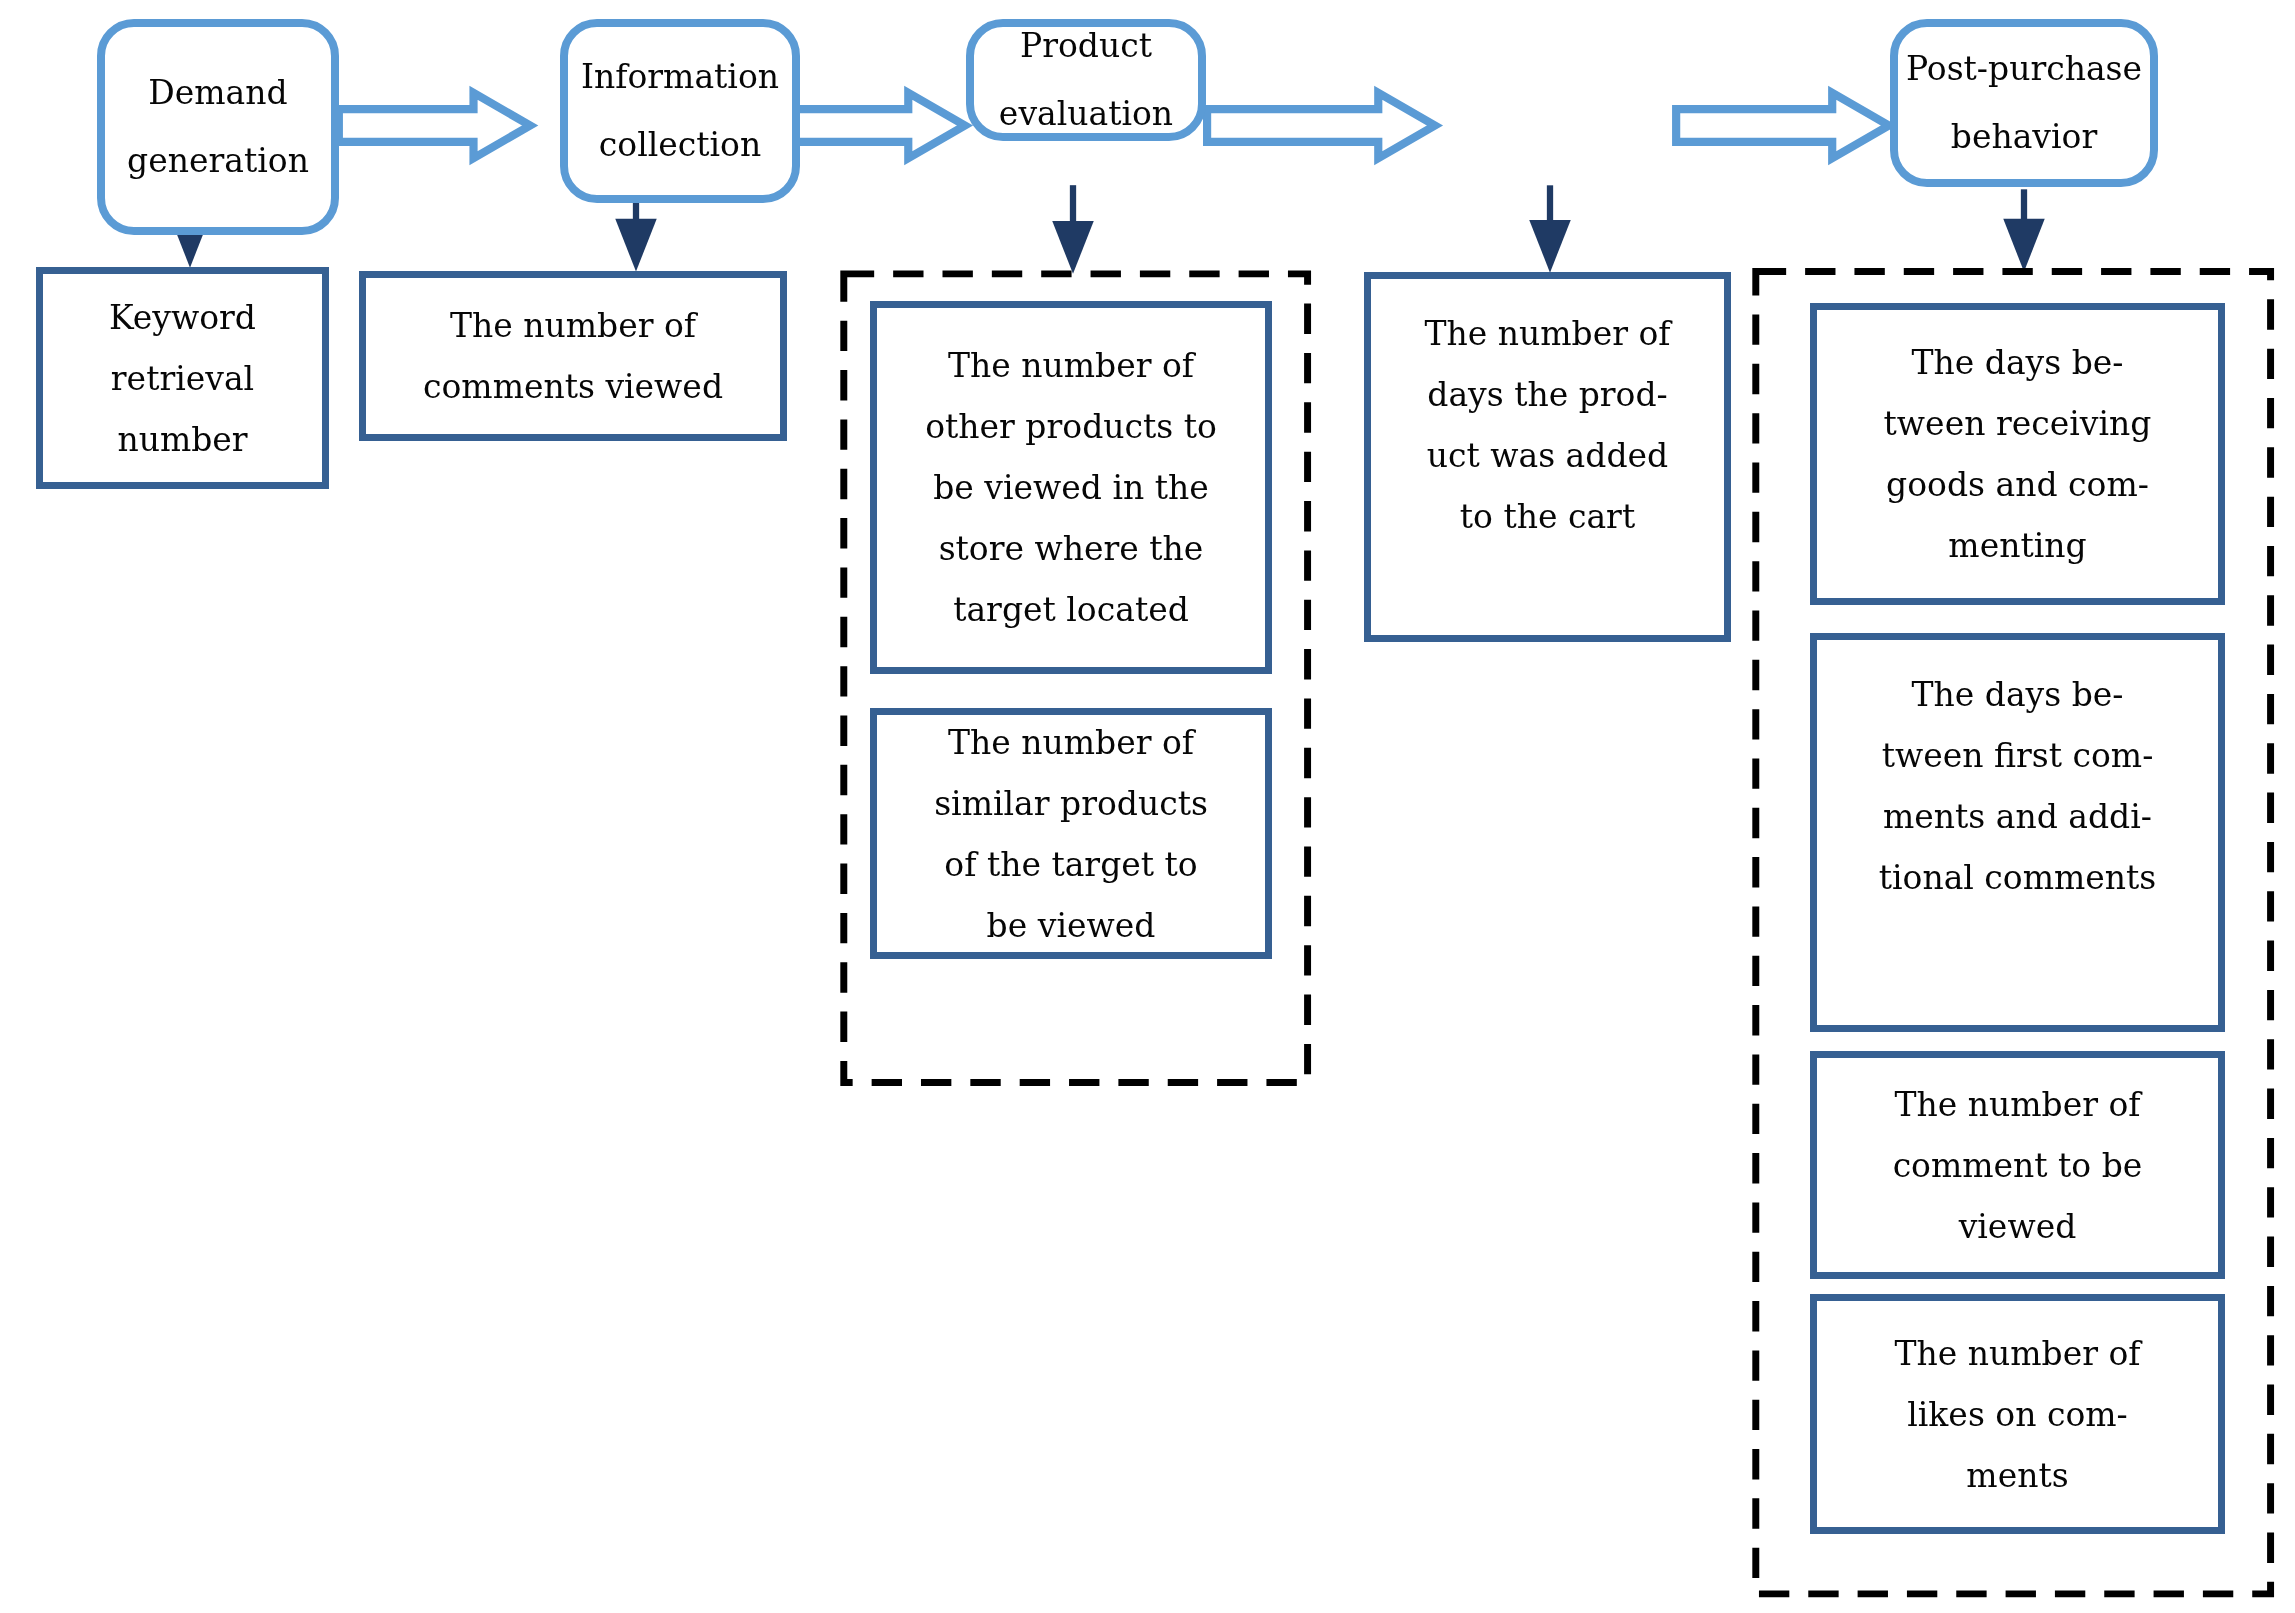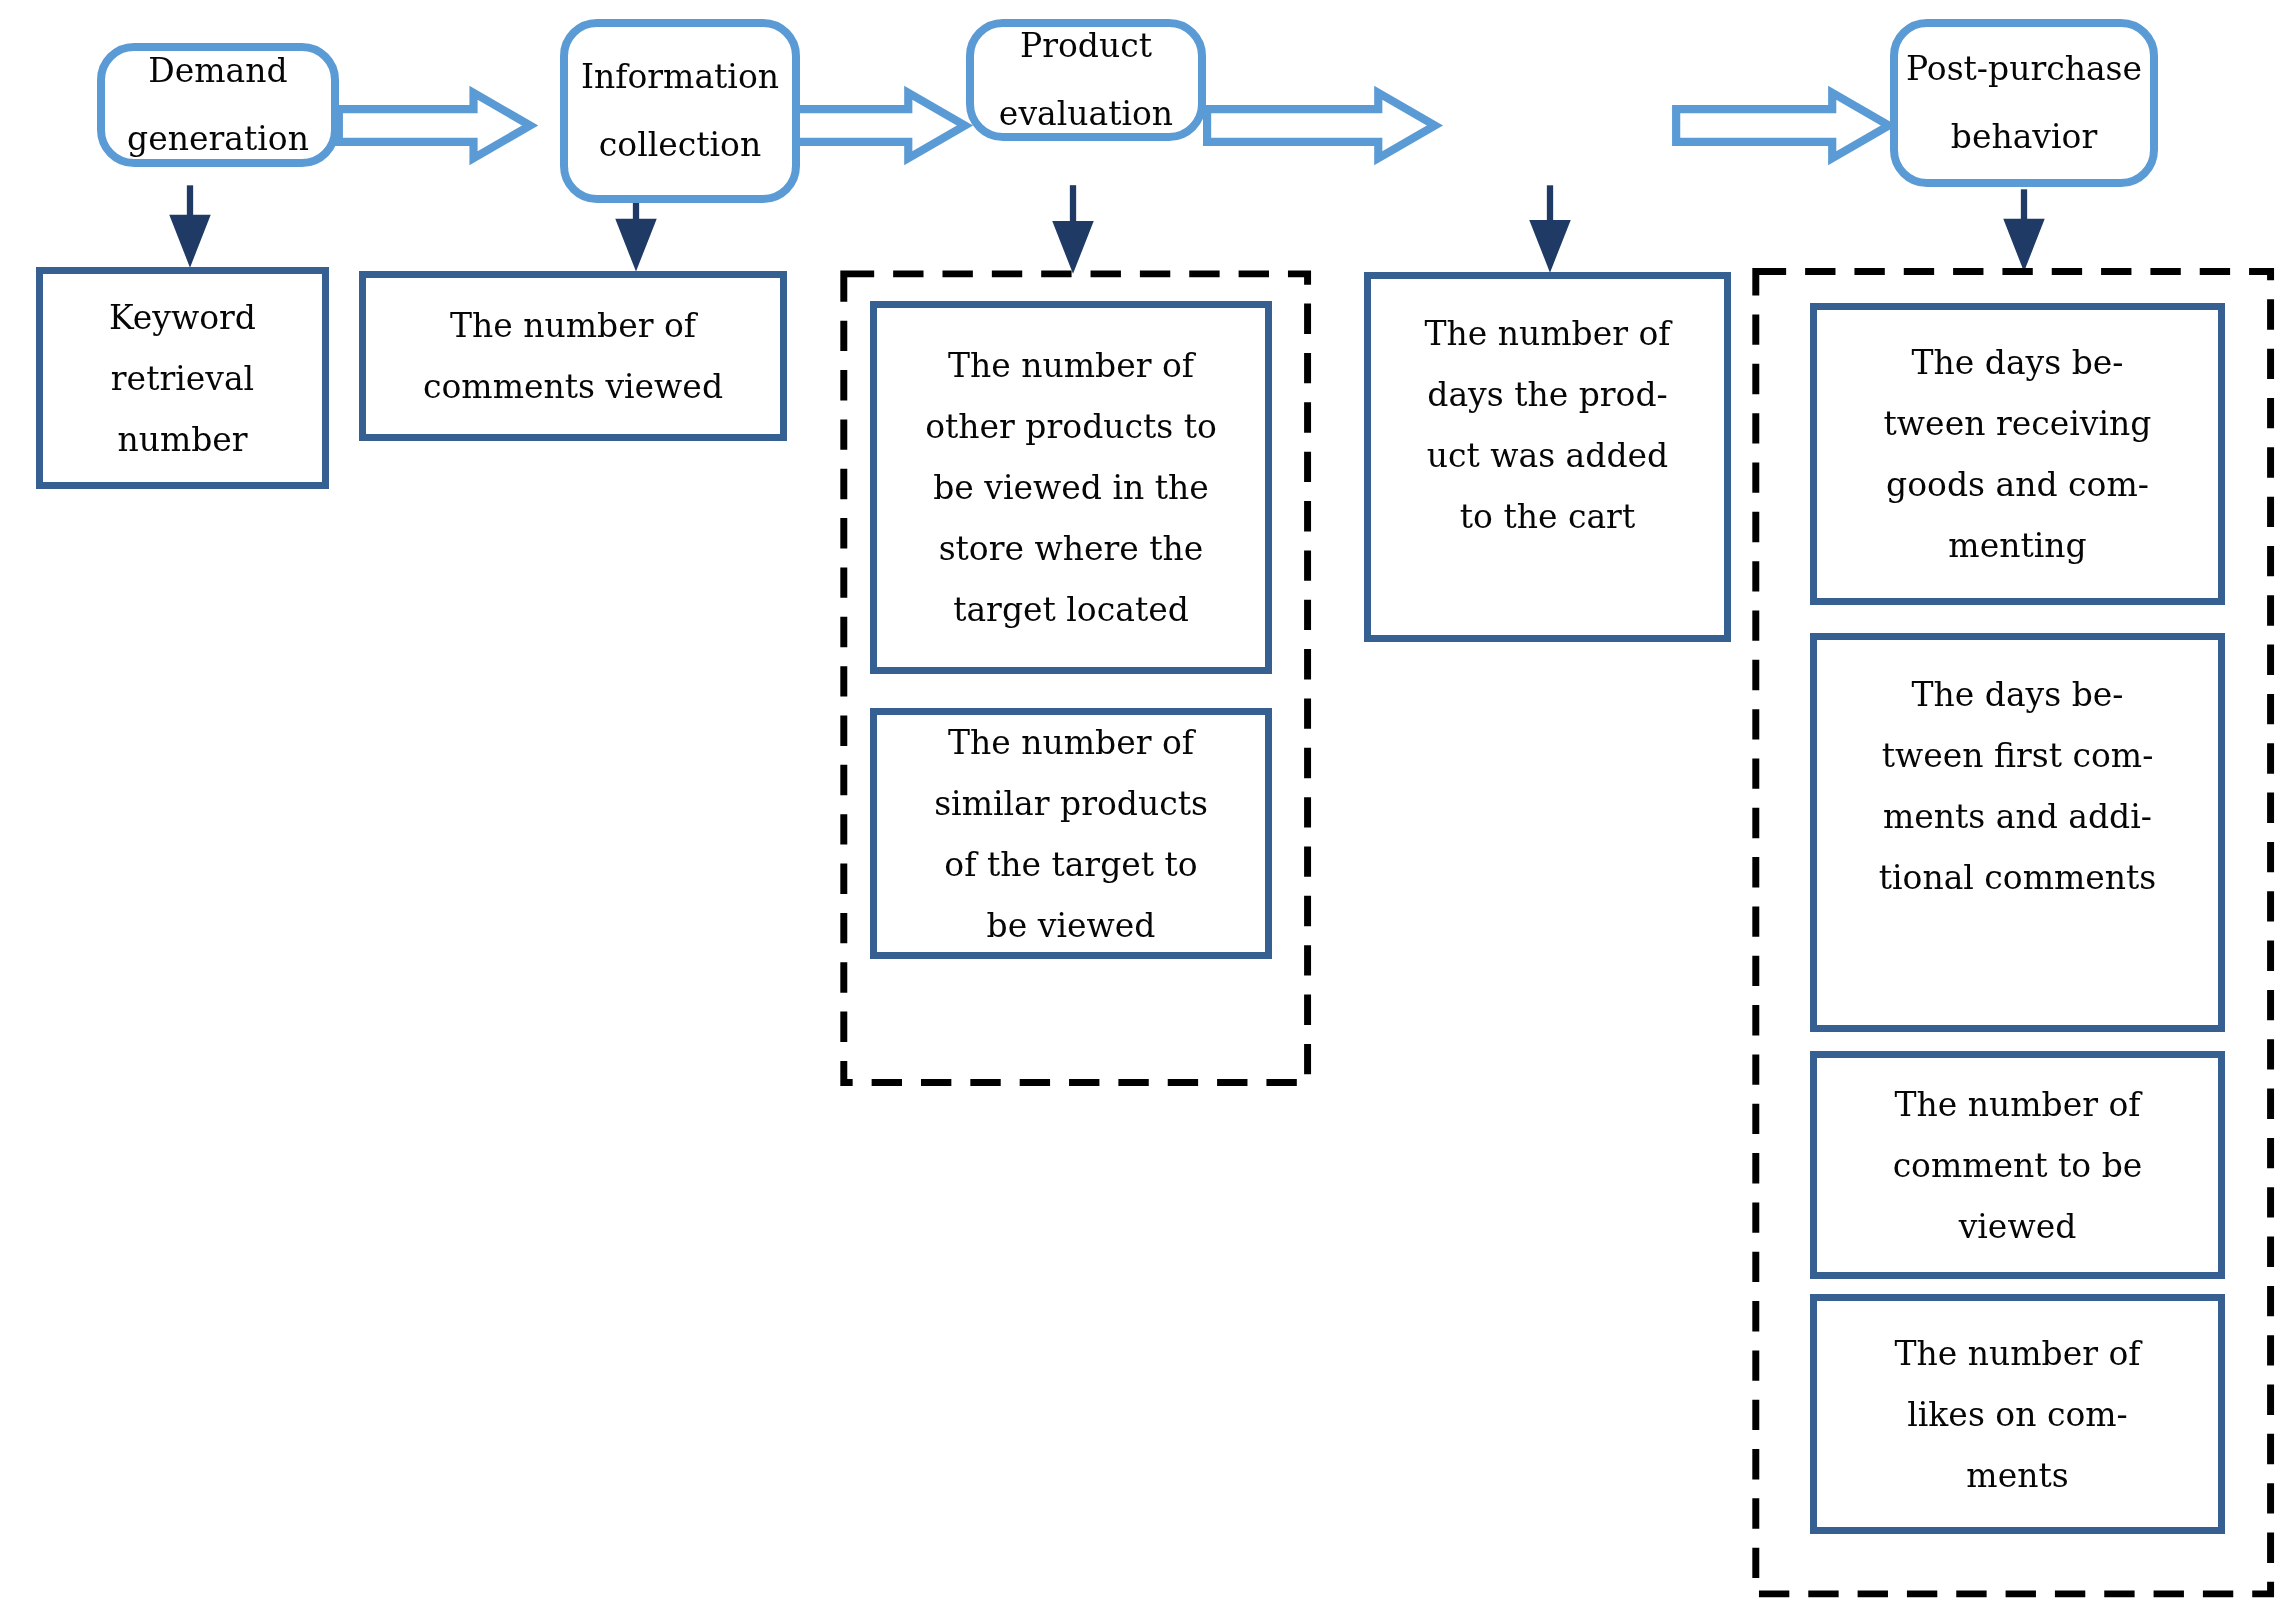--- a/index.html
+++ b/index.html
@@ -45,21 +45,21 @@
     padding-top: 24px;
   }
   .arrow-svg { position: absolute; overflow: visible; z-index: 1; }
   .dashed-svg { position: absolute; overflow: visible; z-index: 1; }
 </style>
 </head>
 <body>
 
 <div class="canvas">
 
-  <div class="stage" style="left:97px; top:19px; width:242px; height:124px;margin-top:24px;">Demand
+  <div class="stage" style="left:97px; top:19px; width:242px; height:216px;">Demand
 generation</div>
   <div class="stage" style="left:560px; top:19px; width:240px; height:184px;">Information
 collection</div>
   <div class="stage" style="left:966px; top:19px; width:240px; height:122px;">Product
 evaluation</div>
   <div class="stage" style="left:1890px; top:19px; width:268px; height:168px;">Post-purchase
 behavior</div>
 
   <svg class="arrow-svg" style="left:334px; top:89px;" width="201" height="73" viewBox="0 0 318 116">
     <polygon points="7,32 221,32 221,6 311,58 221,110 221,84 7,84" fill="#ffffff" stroke="#5B9BD5" stroke-width="13"></polygon>

